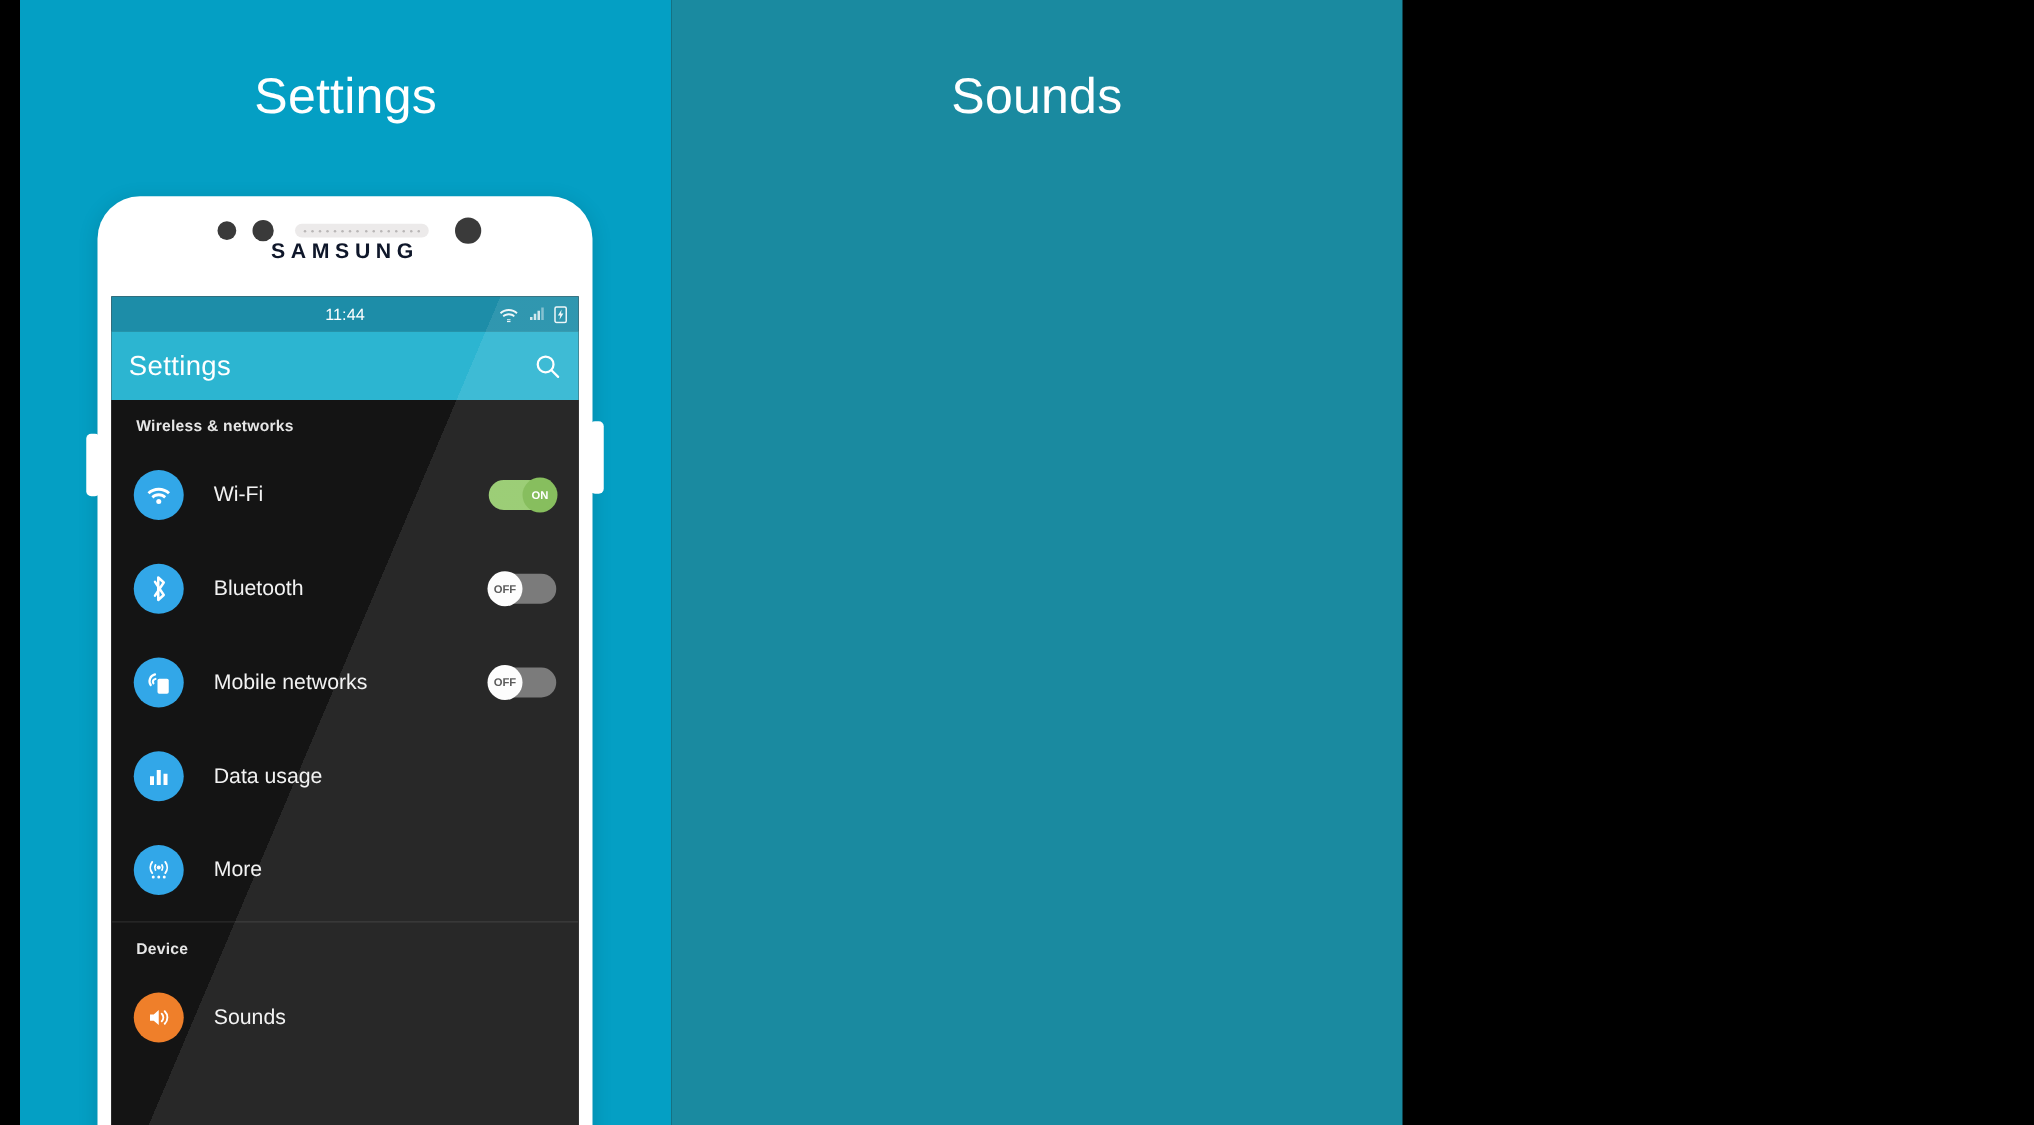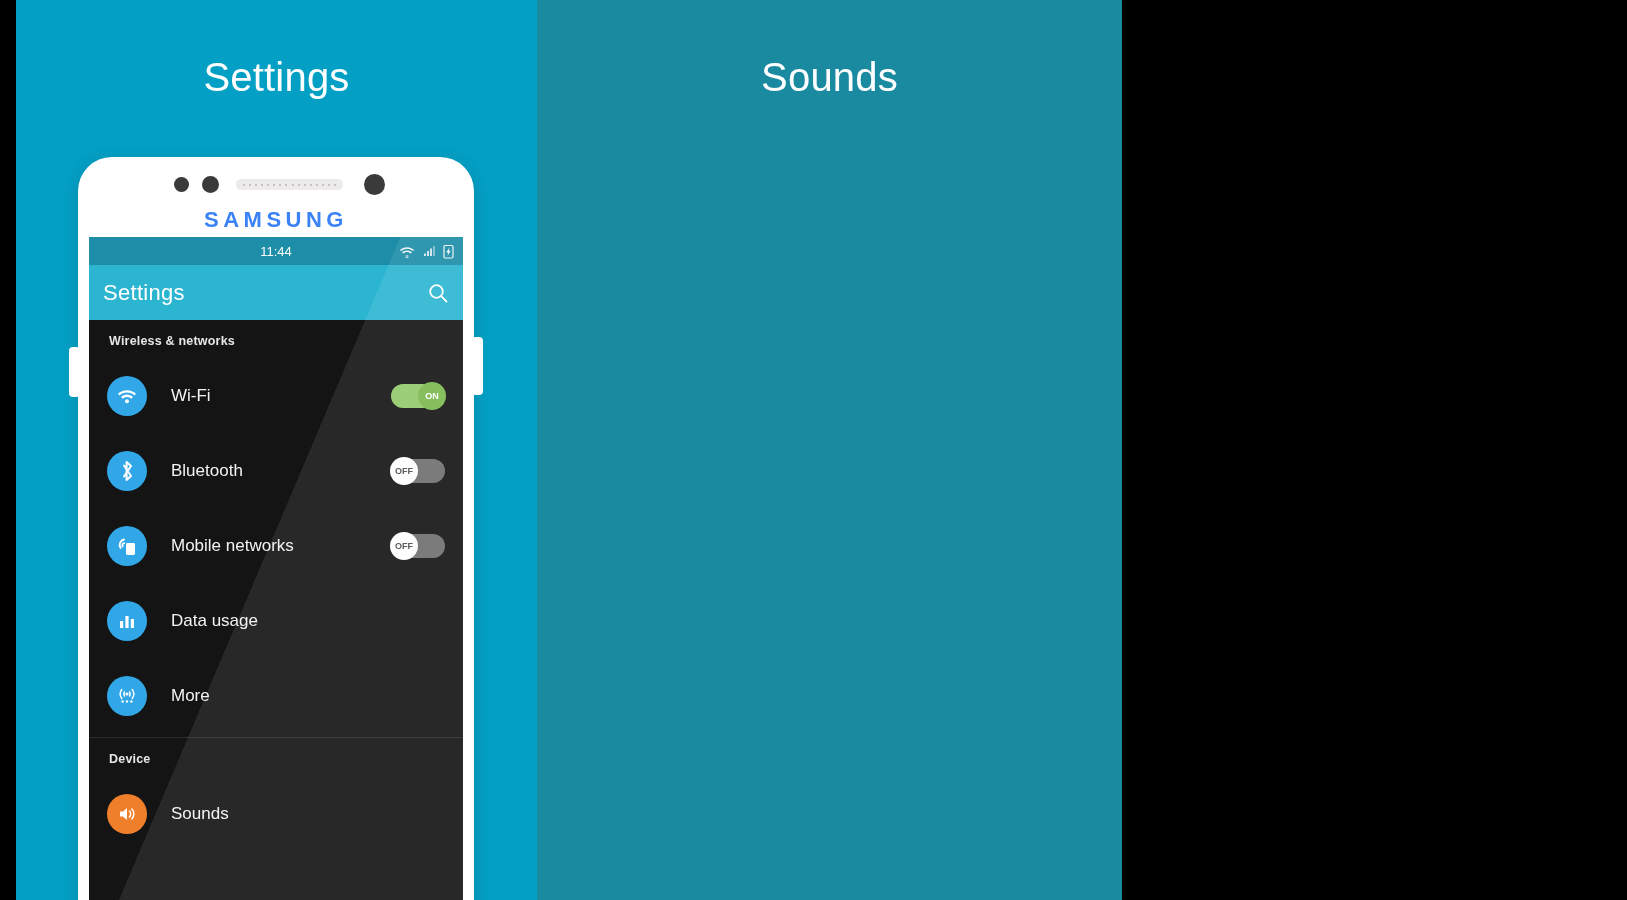--- a/index.html
+++ b/index.html
@@ -52,23 +52,23 @@
     background: #eceaea;
     display: flex; align-items: center; justify-content: space-around;
     padding: 0 5px;
   }
   .speaker-grille i {
     width: 2px; height: 2px; border-radius: 50%;
     background: #b9b6b6; display: block;
   }
   .brand {
     position: absolute; width: 100%; text-align: center;
-    top: 50px;
-    color: #3b82f6;
-    font-size: 22px; font-weight: 700; letter-spacing: 4.5px;
+    top: 34px;
+    color: #0f172a;
+    font-size: 17px; font-weight: 700; letter-spacing: 4.5px;
     user-select: none;
   }
 
   
   .screen {
     position: absolute; left: 11px; right: 11px; top: 80px; bottom: 0;
     overflow: hidden; background: #0e0e0e;
   }
 
   

